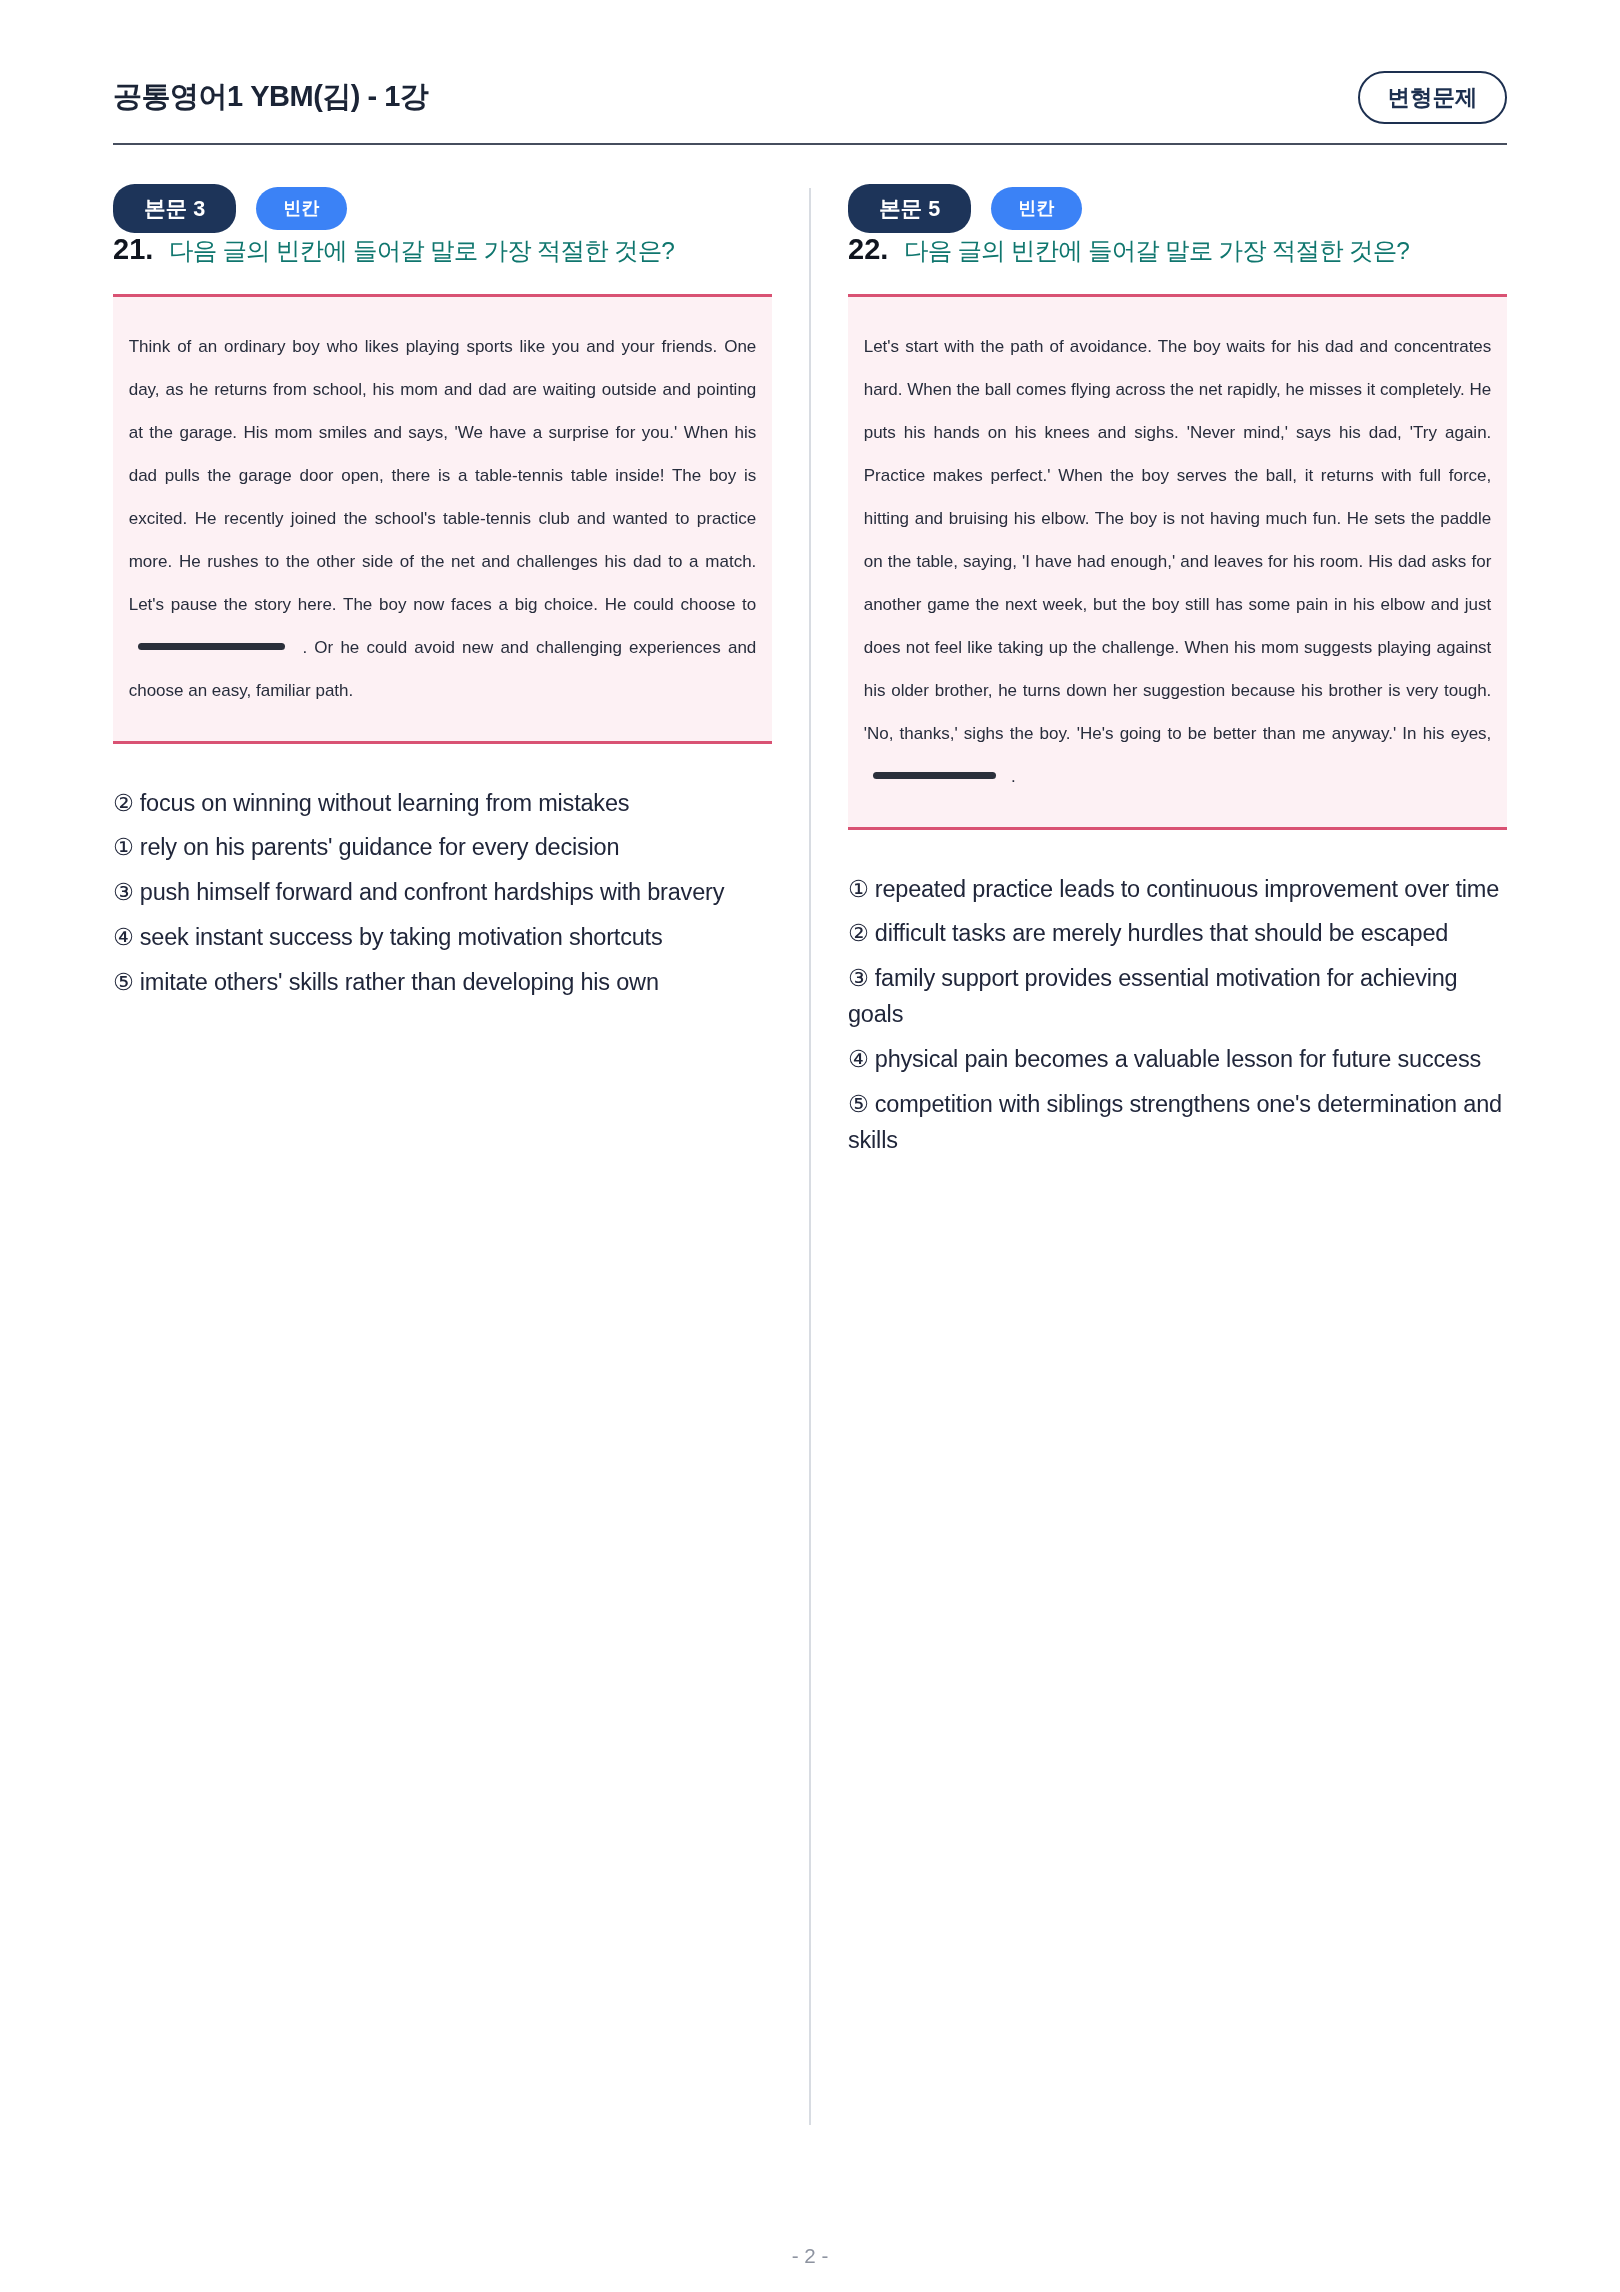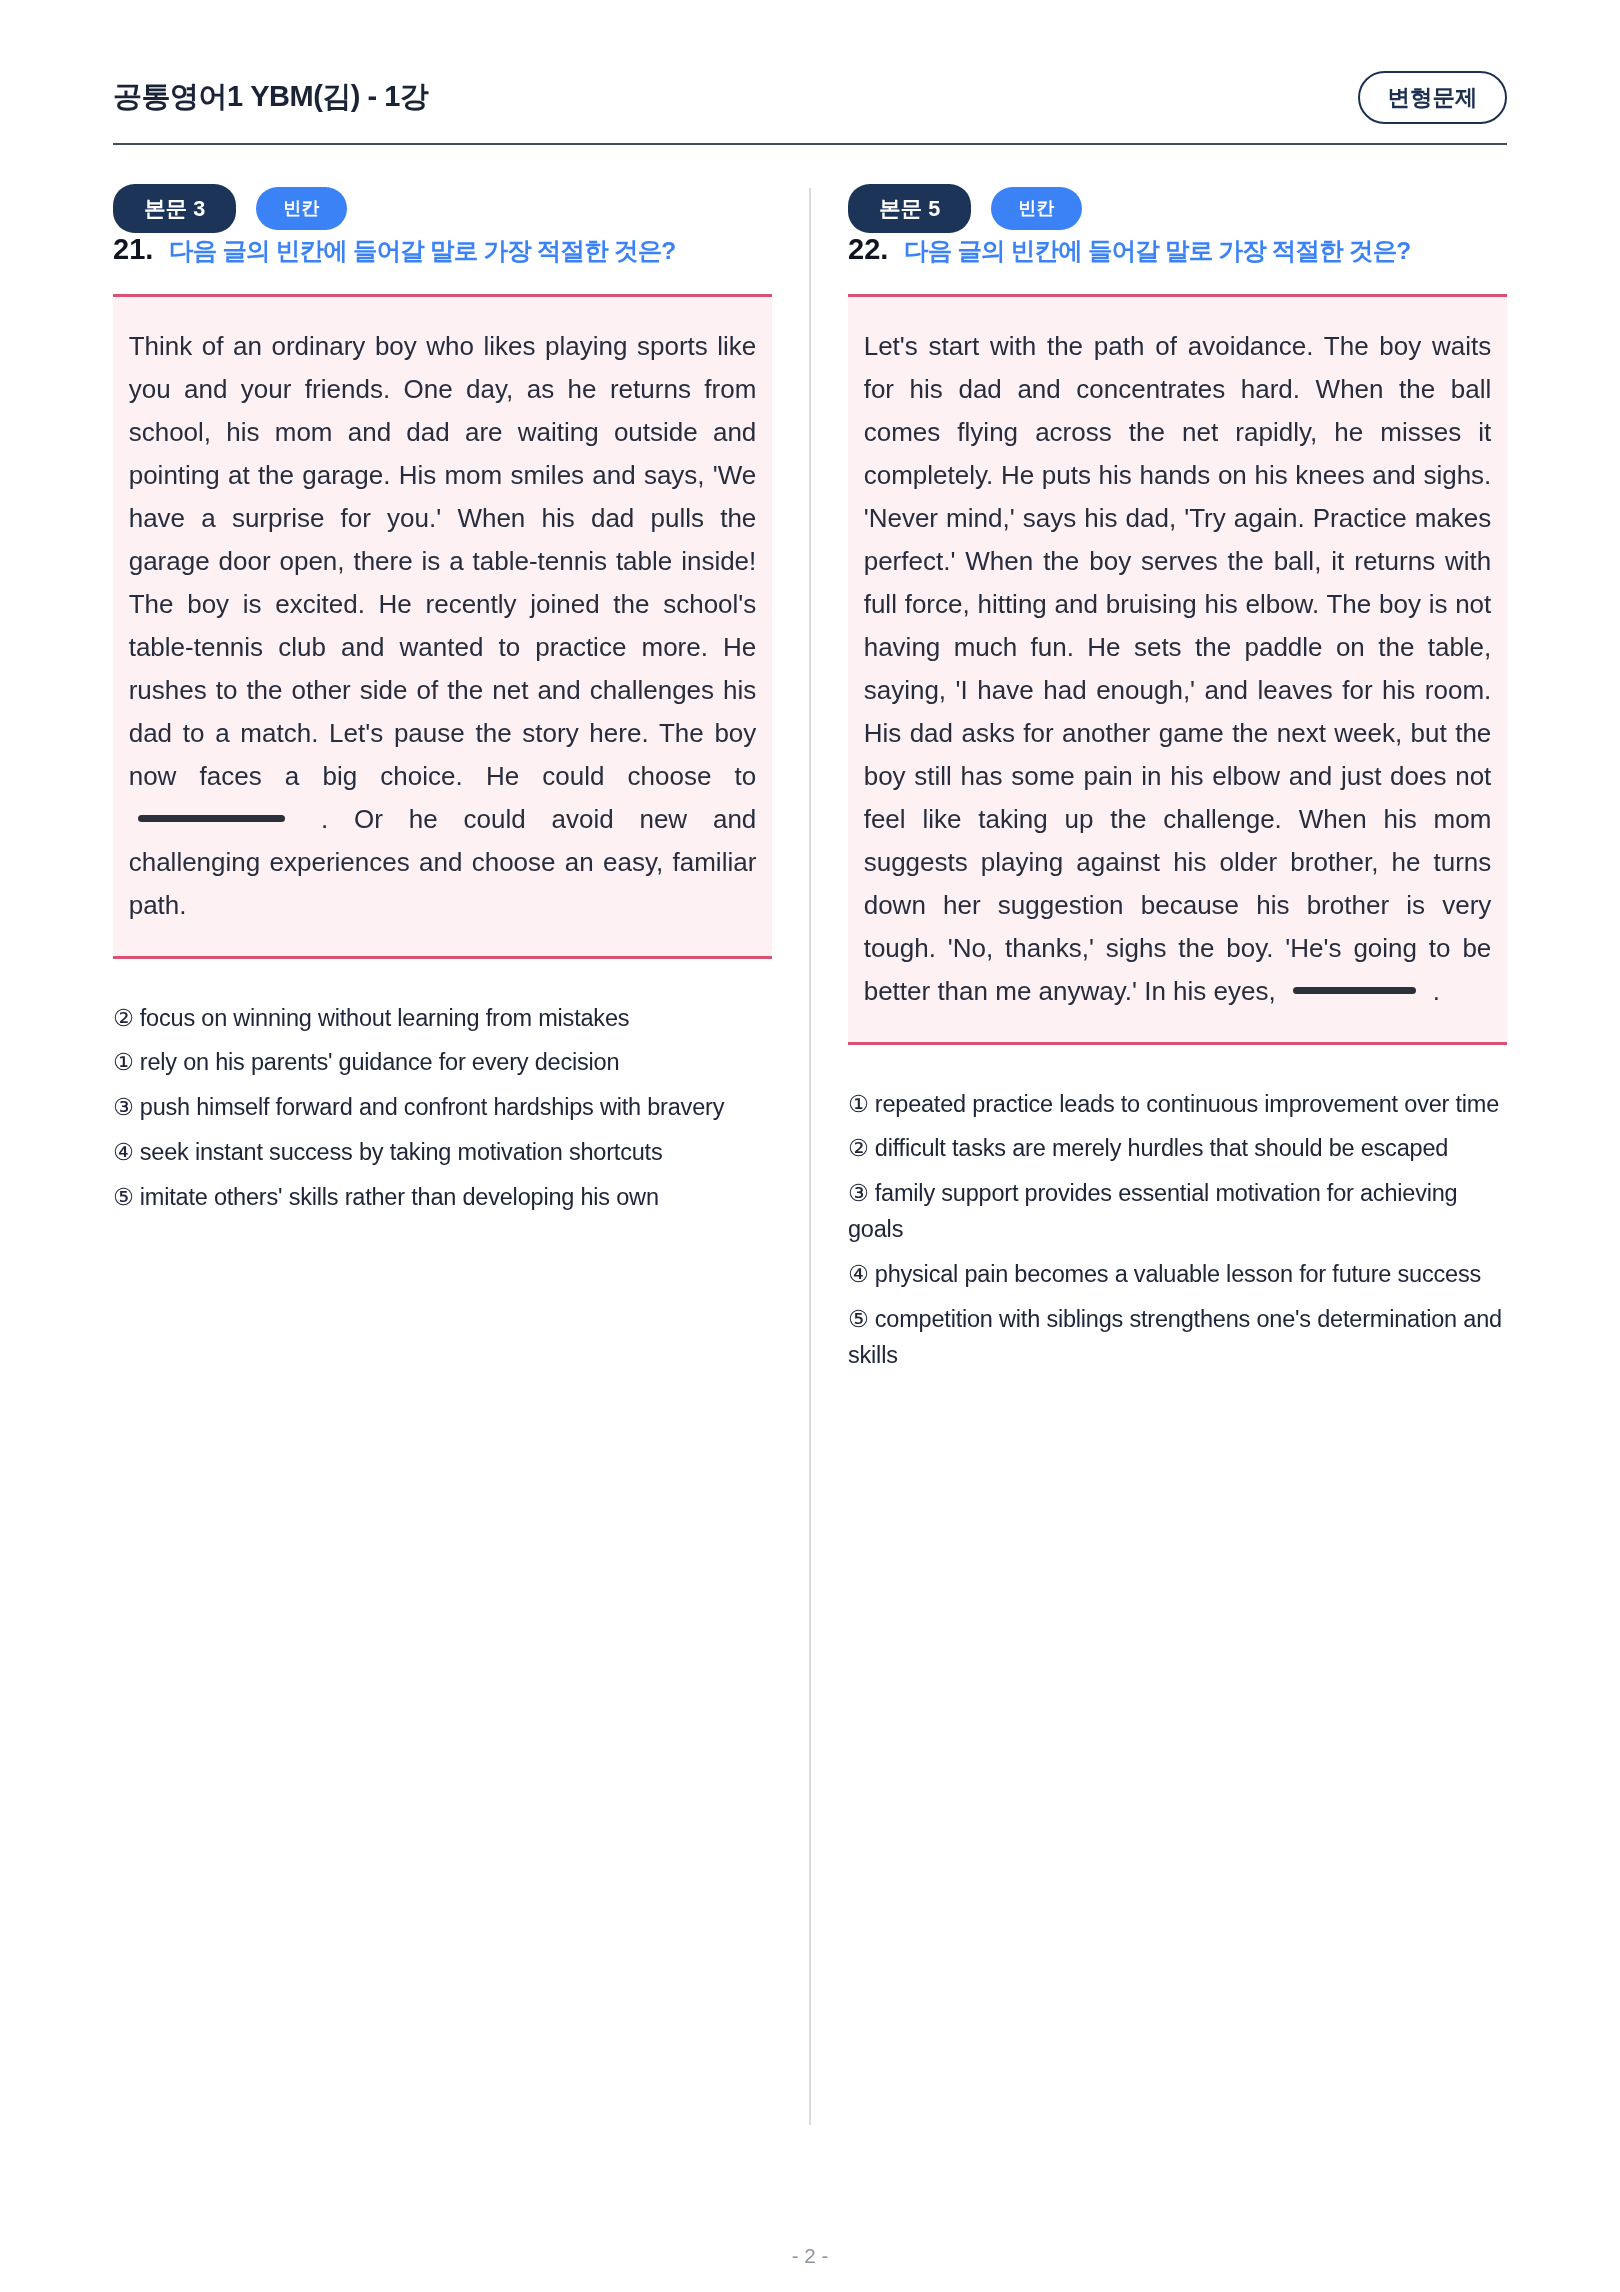--- a/index.html
+++ b/index.html
@@ -35,30 +35,30 @@
     border-radius: 21.6px; padding: 9.8px 31px;
   }
   .tag-pink {
     background: #3b82f6; color: #ffffff; font-weight: bold; font-size: 18px;
     border-radius: 21.6px; padding: 9.8px 27.4px;
   }
 
   
   .question-row { display: flex; align-items: baseline; gap: 15.7px; }
   .q-num { font-size: 29px; font-weight: bold; color: #10151f; }
-  .q-text { font-size: 24.5px; font-weight: bold; color: #3b82f6; letter-spacing: -0.8px; }
+  .q-text { font-size: 24.5px; font-weight: normal; color: #0f766e; letter-spacing: -0.8px; }
 
   
   .passage {
     margin-top: 27.4px;
     background: #fdf1f4;
     border-top: 3.9px solid #d95273;
     border-bottom: 3.9px solid #d95273;
     padding: 27.4px 15.7px 29px 15.7px;
-    font-size: 26px;
+    font-size: 17px;
     line-height: 43px;
     text-align: justify;
     color: #272d3c;
   }
   .blank {
     display: inline-block;
     width: 147px;
     height: 6.9px;
     background: #2b303b;
     border-radius: 3.9px;

